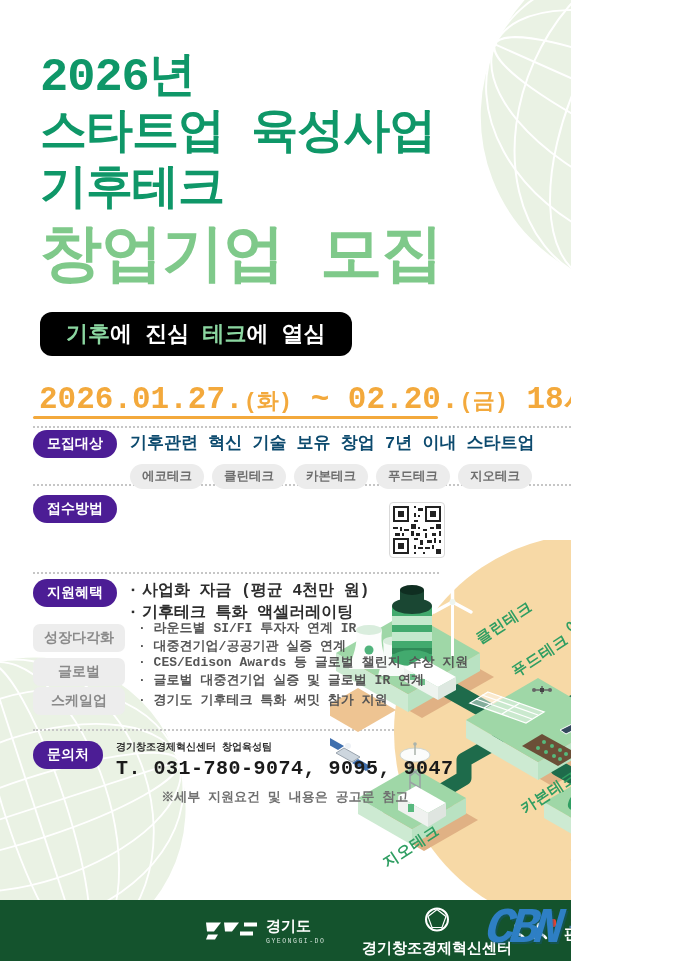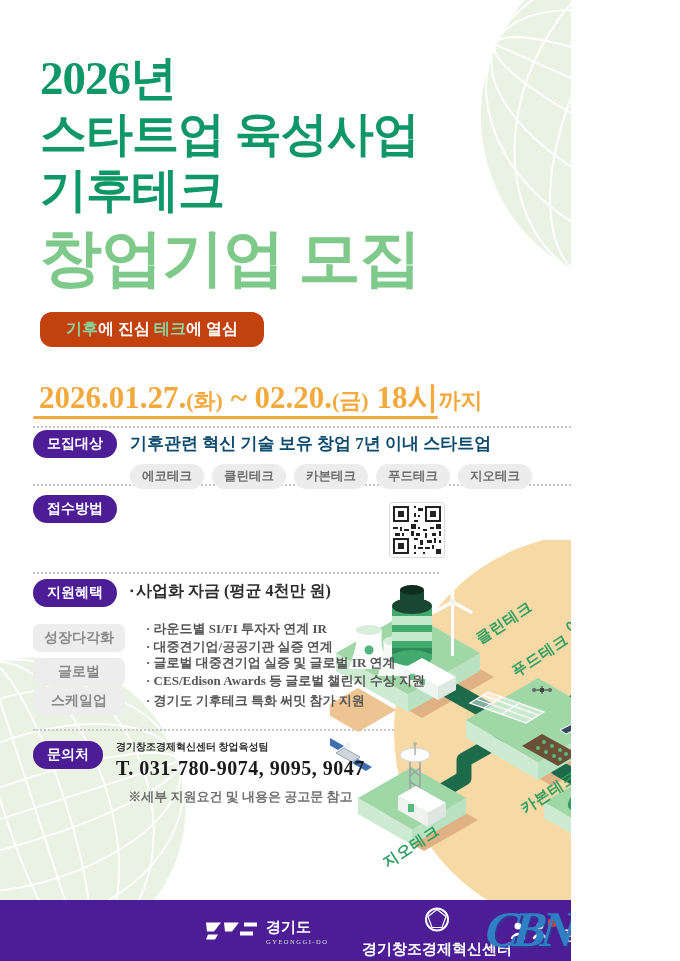--- a/index.html
+++ b/index.html
@@ -1,31 +1,31 @@
 <!DOCTYPE html>
 <html><head>
 <meta charset="utf-8">
 <style>
   html,body{margin:0;padding:0;background:#fff;}
   .page{position:relative;width:571px;height:961px;background:#fff;overflow:hidden;
-        font-family:Liberation Serif, serif;}
+        font-family:Liberation Mono, monospace;}
 
   
   .globe{position:absolute;z-index:0;}
   .globe-tr{left:478px;top:-62px;}
   .globe-bl{left:-118px;top:655px;}
 
   
   .title{position:absolute;left:40px;top:50px;z-index:2;}
   .t-line{font-size:47px;line-height:56px;font-weight:800;color:#0f9768;letter-spacing:-1px;}
   .t-hl{font-size:62px;line-height:72px;font-weight:800;color:#7fc98a;margin-top:4px;letter-spacing:-1px;}
 
   
-  .slogan{position:absolute;left:40px;top:312px;background:#c2410c;color:#fff;
-          font-size:16px;font-weight:800;padding:7px 26px;border-radius:12px;z-index:2;white-space:nowrap;}
+  .slogan{position:absolute;left:40px;top:312px;background:#000000;color:#fff;
+          font-size:22px;font-weight:800;padding:7px 26px;border-radius:12px;z-index:2;white-space:nowrap;}
   .slogan .hl{color:#8bd6a0;}
 
   
   .period{position:absolute;left:39px;top:377px;color:#f3a93c;font-weight:800;z-index:2;white-space:nowrap;}
   .period .big{font-size:31px;}
   .period .small{font-size:22px;}
   .period-underline{position:absolute;left:33px;top:416px;width:405px;height:3px;background:#f3a93c;z-index:2;border-radius:2px;}
 
   .sep{position:absolute;left:33px;border-top:2px dotted #c6c6c6;z-index:0;height:0;}
 
@@ -39,34 +39,34 @@
 
   .bullets{padding-top:2px;}
   .bullet{font-size:16px;font-weight:800;color:#2d2d2d;line-height:22px;white-space:nowrap;}
   .bullet::before{content:"▪ ";font-size:10px;vertical-align:2px;color:#2d2d2d;}
   .bullet.url{font-size:15px;padding-left:13px;}
   .bullet.url::before{content:"";}
 
   .qr{position:absolute;left:389px;top:502px;width:56px;height:56px;background:#fff;
       border:1px solid #d9d9d9;border-radius:4px;padding:3px;z-index:2;box-sizing:border-box;}
 
-  .sub-row{position:absolute;left:33px;display:flex;gap:21px;align-items:center;z-index:2;}
+  .sub-row{position:absolute;left:33px;display:flex;gap:13px;align-items:center;z-index:2;}
   .pill-gray{background:#ededed;color:#8a8a8a;font-size:14px;font-weight:700;width:92px;
              text-align:center;padding:5px 0;border-radius:7px;white-space:nowrap;}
   .sub-line{font-size:13px;font-weight:700;color:#555;line-height:17.5px;white-space:nowrap;}
   .sub-line::before{content:"· ";}
 
   .contact-org{font-size:10px;font-weight:800;color:#2d2d2d;white-space:nowrap;}
   .contact-tel{font-size:20px;font-weight:800;color:#1a1a1a;margin-top:3px;letter-spacing:.5px;white-space:nowrap;}
   .contact-note{font-size:13px;font-weight:700;color:#707070;margin-top:8px;white-space:nowrap;text-align:center;}
 
   .illus{position:absolute;left:330px;top:540px;z-index:1;}
 
   
-  .footer{position:absolute;left:0;top:900px;width:680px;height:61px;background:#4c1d95;z-index:3;}
+  .footer{position:absolute;left:0;top:900px;width:680px;height:61px;background:#14532d;z-index:3;}
   .f-item{position:absolute;top:50%;transform:translateY(-50%);display:flex;align-items:center;gap:8px;color:#fff;}
   .f-gyeonggi{left:206px;}
   .f-center{left:362px;flex-direction:column;}
   .f-pangyo{left:510px;align-items:flex-end;}
   .f-name{font-size:15px;font-weight:800;color:#fff;white-space:nowrap;line-height:15px;}
   .f-sub{display:block;font-size:6.5px;letter-spacing:1.5px;color:#cfe0d6;margin-top:2px;}
 
   
   .watermark{position:absolute;left:486px;top:901px;z-index:4;display:flex;align-items:flex-end;white-space:nowrap;}
   .wm-logo{font-style:italic;font-weight:900;font-size:50px;line-height:56px;color:#2e7fc4;
@@ -146,35 +146,36 @@
     <path d="M0,0h7v7h-7z M14,0h7v7h-7z M0,14h7v7h-7z" fill="#222"></path>
     <path d="M1,1h5v5h-5z M15,1h5v5h-5z M1,15h5v5h-5z" fill="#fff"></path>
     <path d="M2,2h3v3h-3z M16,2h3v3h-3z M2,16h3v3h-3z" fill="#222"></path>
     <path fill="#222" d="M9,0h1v1h-1z M11,1h2v1h-2z M9,3h1v2h-1z M11,4h1v1h-1z M9,6h2v1h-2z M0,9h2v1h-2z M3,9h1v2h-1z M5,10h2v1h-2z M8,8h2v2h-2z M11,9h1v1h-1z M13,10h2v1h-2z M16,9h2v1h-2z M19,8h2v2h-2z M1,12h2v1h-2z M4,12h1v1h-1z M8,11h1v2h-1z M10,12h2v1h-2z M14,12h1v2h-1z M17,12h2v1h-2z M20,11h1v2h-1z M9,14h2v1h-2z M12,15h1v2h-1z M15,15h2v1h-2z M18,14h1v2h-1z M20,15h1v1h-1z M9,17h1v2h-1z M11,18h2v1h-2z M14,18h2v1h-2z M17,17h1v2h-1z M19,19h2v2h-2z M9,20h1v1h-1z M13,20h1v1h-1z"></path>
   </svg>
 
   <div class="sec" style="top:578px;">
     <span class="pill-green">지원혜택</span>
     <div class="bullets">
       <div class="bullet">사업화 자금 (평균 4천만 원)</div>
+      <div class="bullet">기후테크 특화 액셀러레이팅</div>
     </div>
   </div>
 
   <div class="sub-row" style="top:620px;">
     <span class="pill-gray">성장다각화</span>
     <div>
       <div class="sub-line">라운드별 SI/FI 투자자 연계 IR</div>
       <div class="sub-line">대중견기업/공공기관 실증 연계</div>
     </div>
   </div>
   <div class="sub-row" style="top:654px;">
     <span class="pill-gray">글로벌</span>
     <div>
+      <div class="sub-line">CES/Edison Awards 등 글로벌 챌린지 수상 지원</div>
       <div class="sub-line">글로벌 대중견기업 실증 및 글로벌 IR 연계</div>
-      <div class="sub-line">CES/Edison Awards 등 글로벌 챌린지 수상 지원</div>
     </div>
   </div>
   <div class="sub-row" style="top:687px;">
     <span class="pill-gray">스케일업</span>
     <div>
       <div class="sub-line">경기도 기후테크 특화 써밋 참가 지원</div>
     </div>
   </div>
 
   <div class="sec" style="top:740px;">

